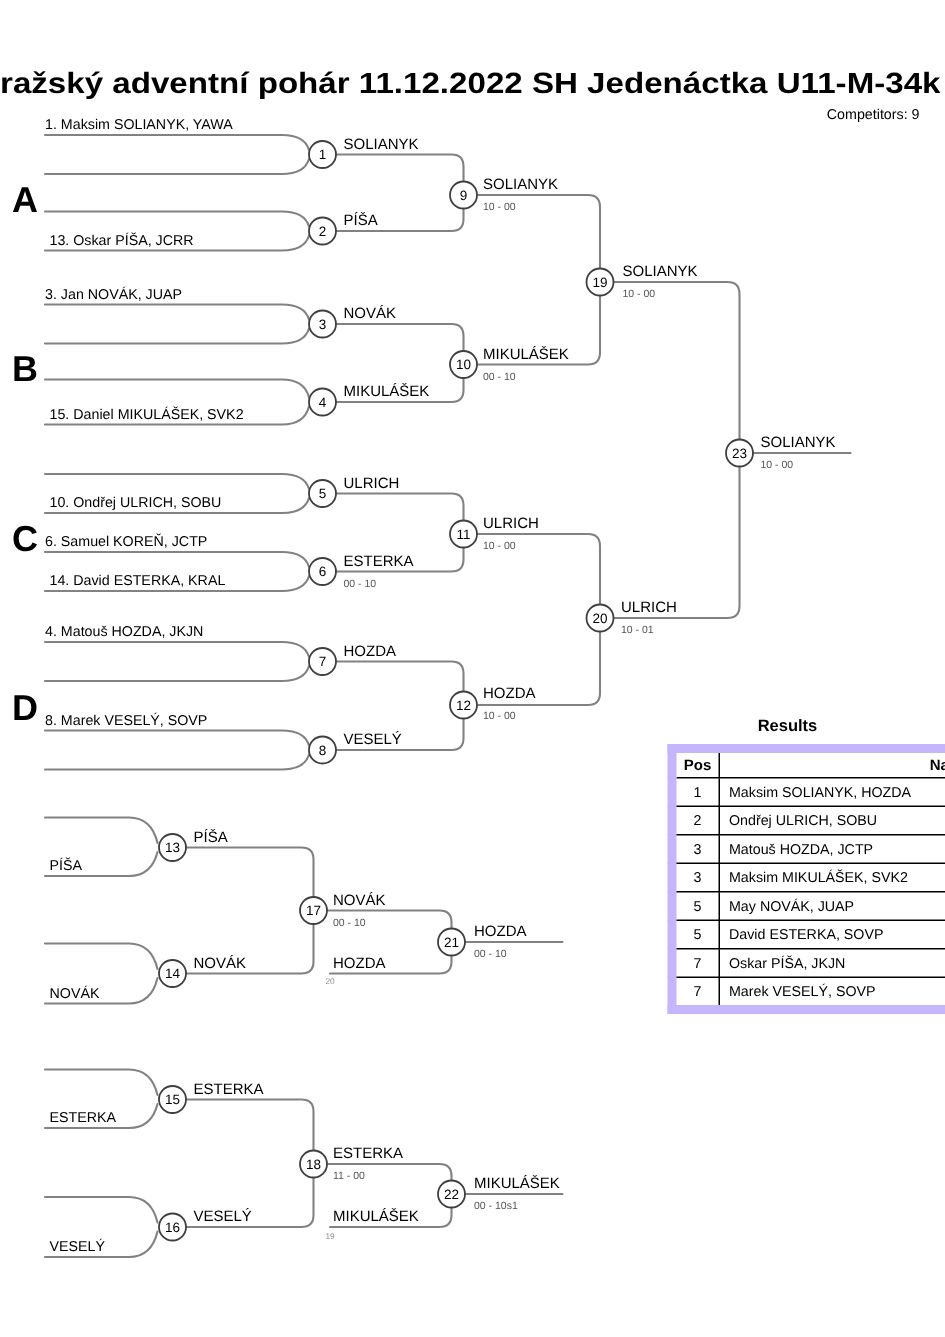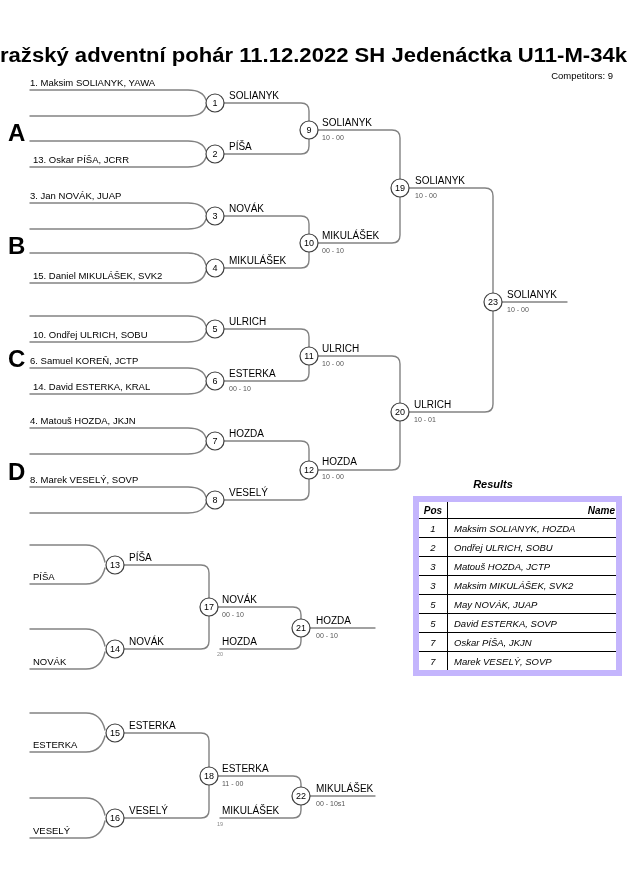--- a/index.html
+++ b/index.html
@@ -10,21 +10,21 @@
   .t-title{font-size:19.5px;font-weight:bold;}
   .t-comp{font-size:9.5px;}
   .t-seed{font-size:9.5px;}
   .t-win{font-size:10px;}
   .t-score{font-size:7px;fill:#555;}
   .t-tiny{font-size:5.5px;fill:#888;}
   .t-group{font-size:24px;font-weight:bold;}
   .t-num{font-size:9px;text-anchor:middle;}
   .bl{fill:none;stroke:#828282;stroke-width:1.4;stroke-linecap:round;}
   .node{fill:#fff;stroke:#3f3f3f;stroke-width:1.2;}
-  .results-block{position:absolute;left:397px;top:478px;width:192px;font-style:italic;}
+  .results-block{position:absolute;left:429px;top:478px;width:192px;}
   .results-title{font-size:11px;font-weight:bold;text-align:center;margin-bottom:6px;}
   .results-table{border-collapse:collapse;width:209px;table-layout:fixed;
                  border:6px solid #c4b5fd;margin-left:16px;}
   .results-table th,.results-table td{border:1px solid #000;overflow:hidden;white-space:nowrap;}
   .results-table th{font-size:10px;font-weight:bold;height:14px;text-align:center;}
   .results-table td{font-size:9.5px;height:16px;}
   .results-table .pos{width:26px;text-align:center;}
   .results-table td.name,.results-table th.name{padding-left:6px;}
   .results-table th.name{text-align:right;padding-left:0;}
 </style>

